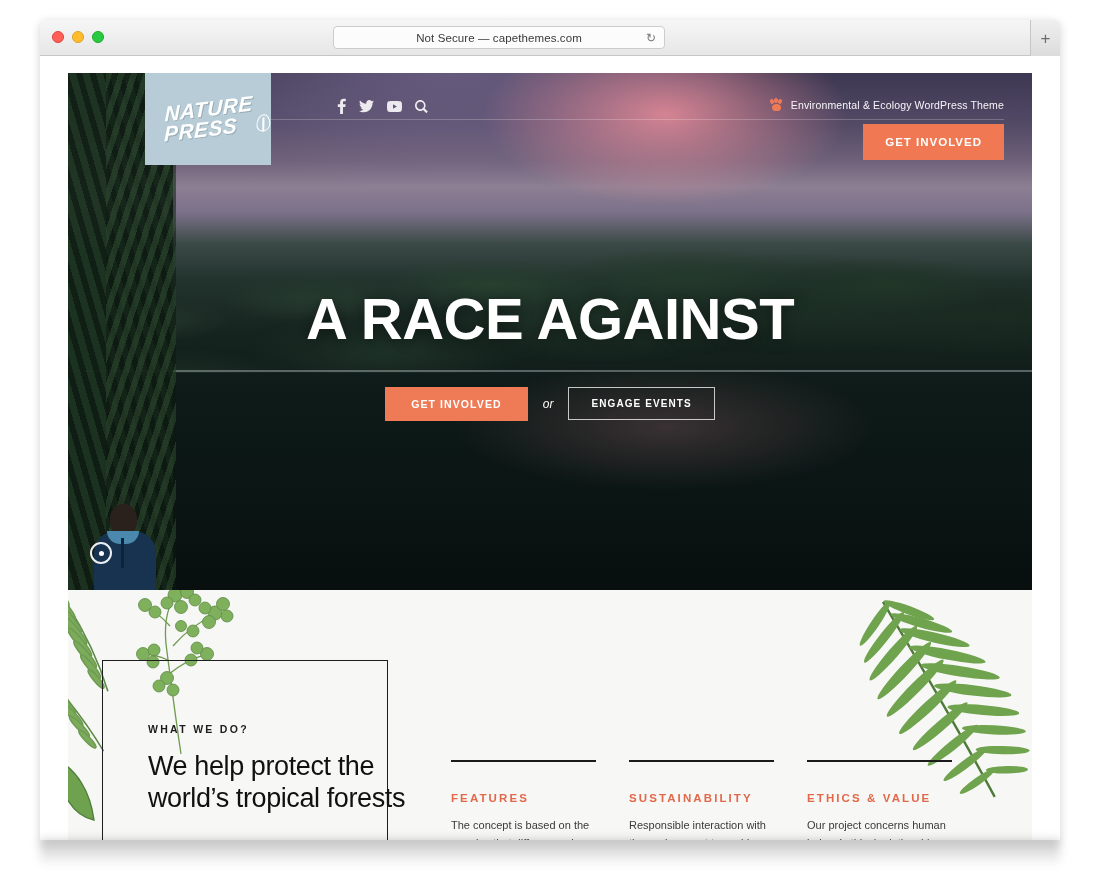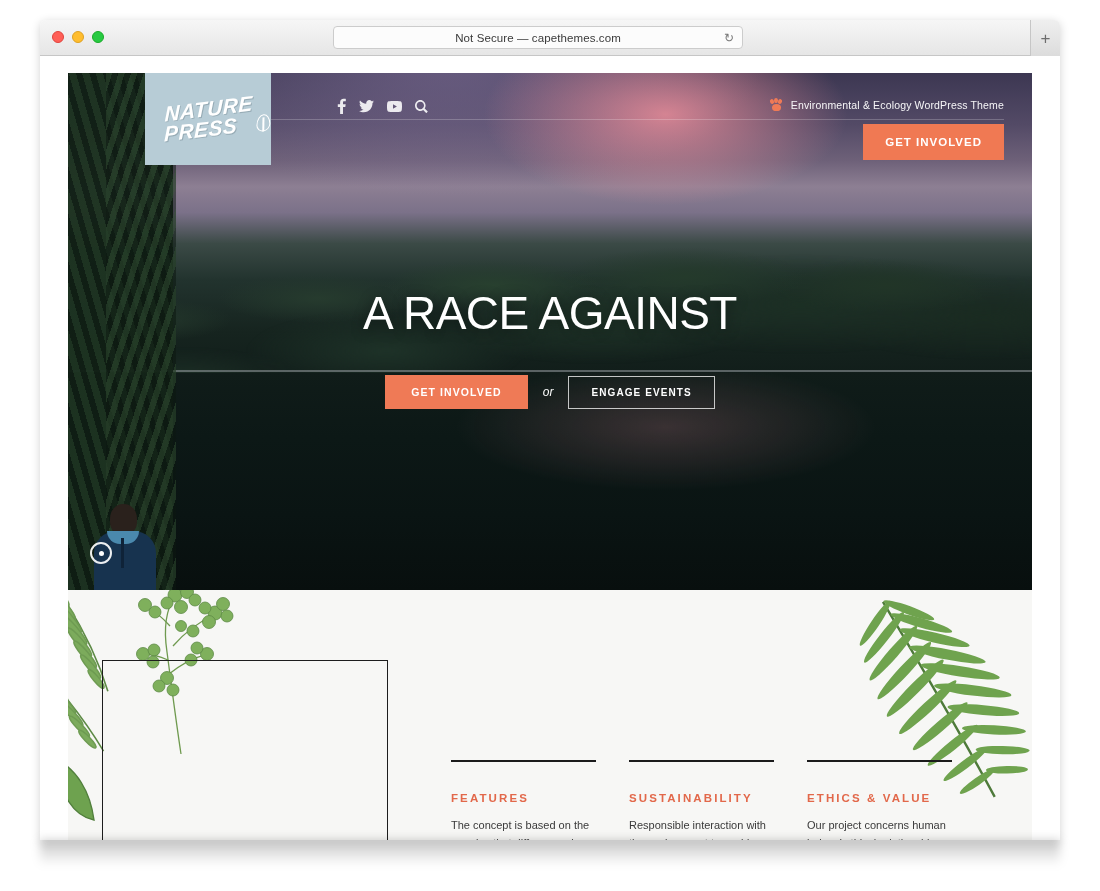--- a/index.html
+++ b/index.html
@@ -23,21 +23,21 @@
     background:linear-gradient(#f6f6f6,#e6e6e6);
     border-bottom:1px solid #c6c6c6;
   }
   .traffic { position:absolute; left:12px; top:11px; display:flex; gap:8px; }
   .dot { width:12px; height:12px; border-radius:50%; }
   .dot.red{background:#ff5f57;border:.5px solid #e0443e;}
   .dot.yellow{background:#ffbd2e;border:.5px solid #dea123;}
   .dot.green{background:#28ca42;border:.5px solid #1aab29;}
 
   .urlbar {
-    position:absolute; left:293px; top:6px; width:410px; height:23px;
+    position:absolute; left:293px; top:6px; width:332px; height:23px;
     background:#fcfcfc; border:1px solid #ccc; border-radius:4px;
     display:flex; align-items:center; justify-content:center;
   }
   .urlbar .u-text { font-size:11.5px; color:#3a3a3a; letter-spacing:.1px; }
   .reload {
     position:absolute; right:8px; top:50%; transform:translateY(-50%);
     font-size:12px; color:#777; line-height:1;
   }
   .newtab {
     position:absolute; right:0; top:0; width:30px; height:36px;
@@ -167,21 +167,21 @@
   .cta-top {
     position:absolute; right:28px; top:51px; z-index:6;
     background:#f07953; color:#fff; border:none;
     padding:12px 22px; font-size:11.5px; font-weight:bold; letter-spacing:1px;
     cursor:pointer; font-family:"Liberation Sans", sans-serif;
   }
 
   
   .hero-copy { position:absolute; left:0; right:0; top:218px; text-align:center; z-index:4; }
   .hero-title {
-    color:#fff; font-size:46px; font-weight:normal; line-height:.96;
+    color:#fff; font-size:58px; font-weight:bold; line-height:.96;
     letter-spacing:-.5px; text-shadow:0 2px 14px rgba(0,0,0,.45);
   }
   .hero-actions { margin-top:40px; display:flex; align-items:center; justify-content:center; gap:15px; }
   .btn-solid {
     background:#ef7a56; color:#fff; border:none; padding:11px 26px;
     font-size:10.5px; font-weight:bold; letter-spacing:1.1px; cursor:pointer;
     font-family:"Liberation Sans", sans-serif;
   }
   .or-text { color:#fff; font-style:italic; font-size:12px; }
   .btn-outline {
@@ -418,20 +418,24 @@
               <ellipse cx="86" cy="188" rx="27" ry="4.2" transform="rotate(-19 86 188)"></ellipse>
               <ellipse cx="126" cy="186" rx="27" ry="4.2" transform="rotate(19 126 186)"></ellipse>
               <ellipse cx="92" cy="208" rx="21" ry="3.8" transform="rotate(-17 92 208)"></ellipse>
               <ellipse cx="124" cy="206" rx="21" ry="3.8" transform="rotate(17 124 206)"></ellipse>
             </g>
           </g>
         </svg>
 
         <div class="framebox"></div>
 
+        <div class="whatwedo">
+          <div class="eyebrow">WHAT WE DO?</div>
+          <div class="bigline">We help protect the world’s tropical forests</div>
+        </div>
 
         <div class="cols">
           <div class="col">
             <div class="rule"></div>
             <h3>FEATURES</h3>
             <p>The concept is based on the premise that differences in species composition between areas are correlated with differences in</p>
           </div>
           <div class="col">
             <div class="rule"></div>
             <h3>SUSTAINABILITY</h3>

